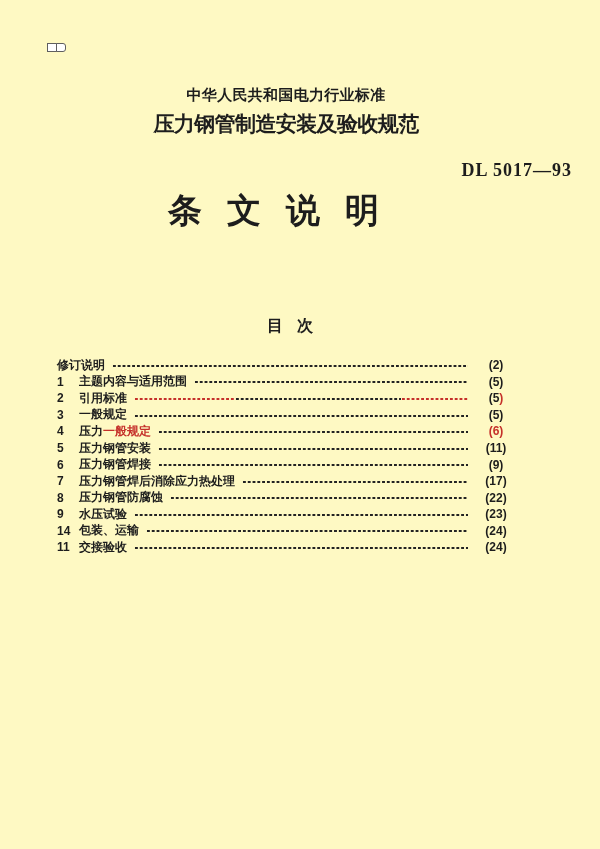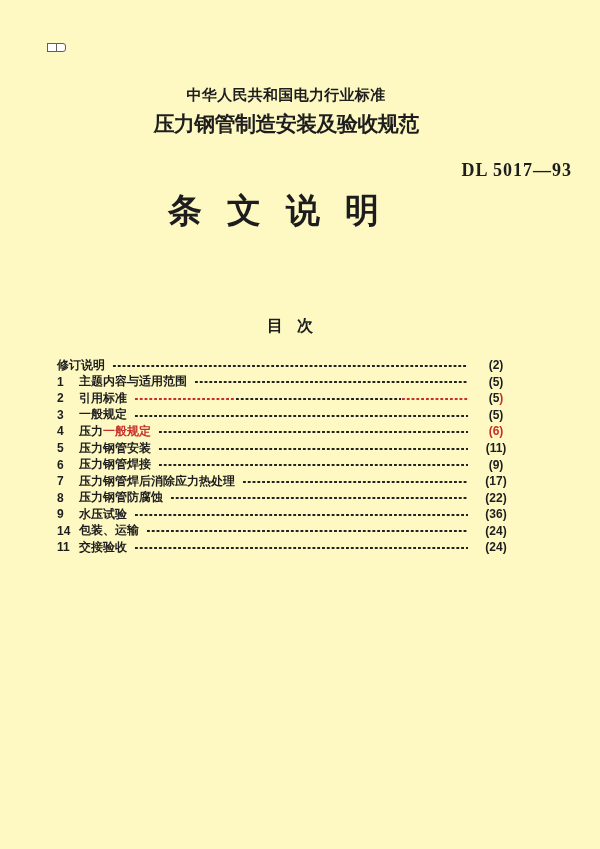--- a/index.html
+++ b/index.html
@@ -136,21 +136,21 @@
       <span class="num">8</span>
       <span class="title">压力钢管防腐蚀</span>
       <span class="leader"></span>
       <span class="page-no">(22)</span>
     </div>
 
     <div class="toc-row">
       <span class="num">9</span>
       <span class="title">水压试验</span>
       <span class="leader"></span>
-      <span class="page-no">(36)</span>
+      <span class="page-no">(23)</span>
     </div>
 
     <div class="toc-row">
       <span class="num">14</span>
       <span class="title">包装、运输</span>
       <span class="leader"></span>
       <span class="page-no">(24)</span>
     </div>
 
     <div class="toc-row">

